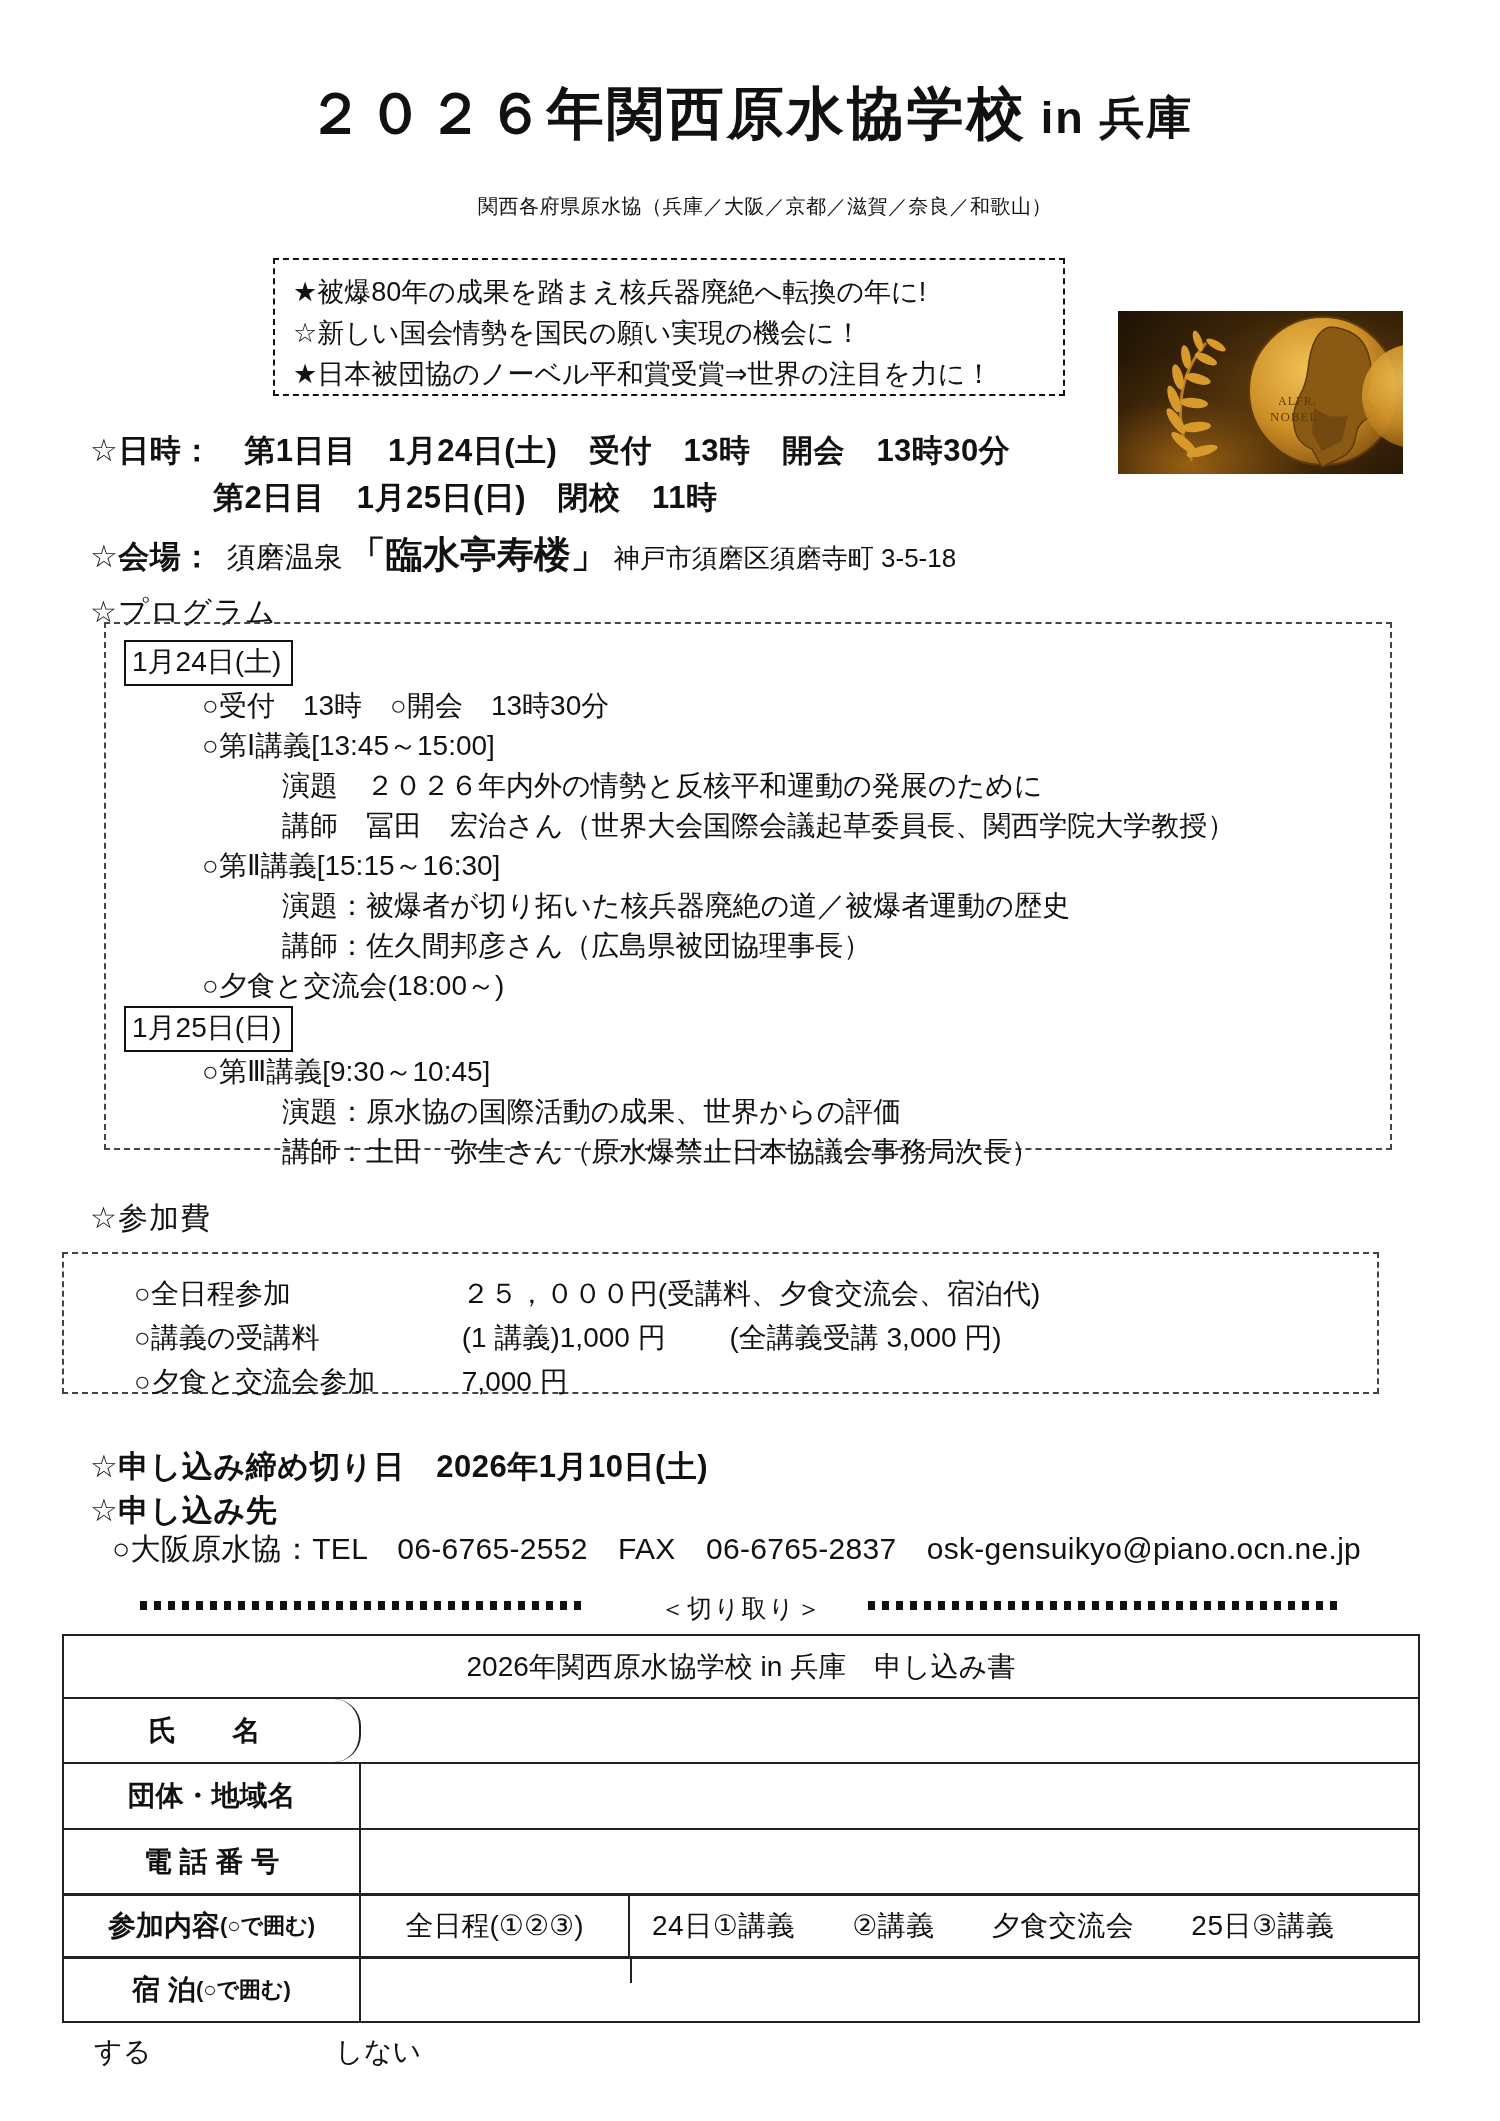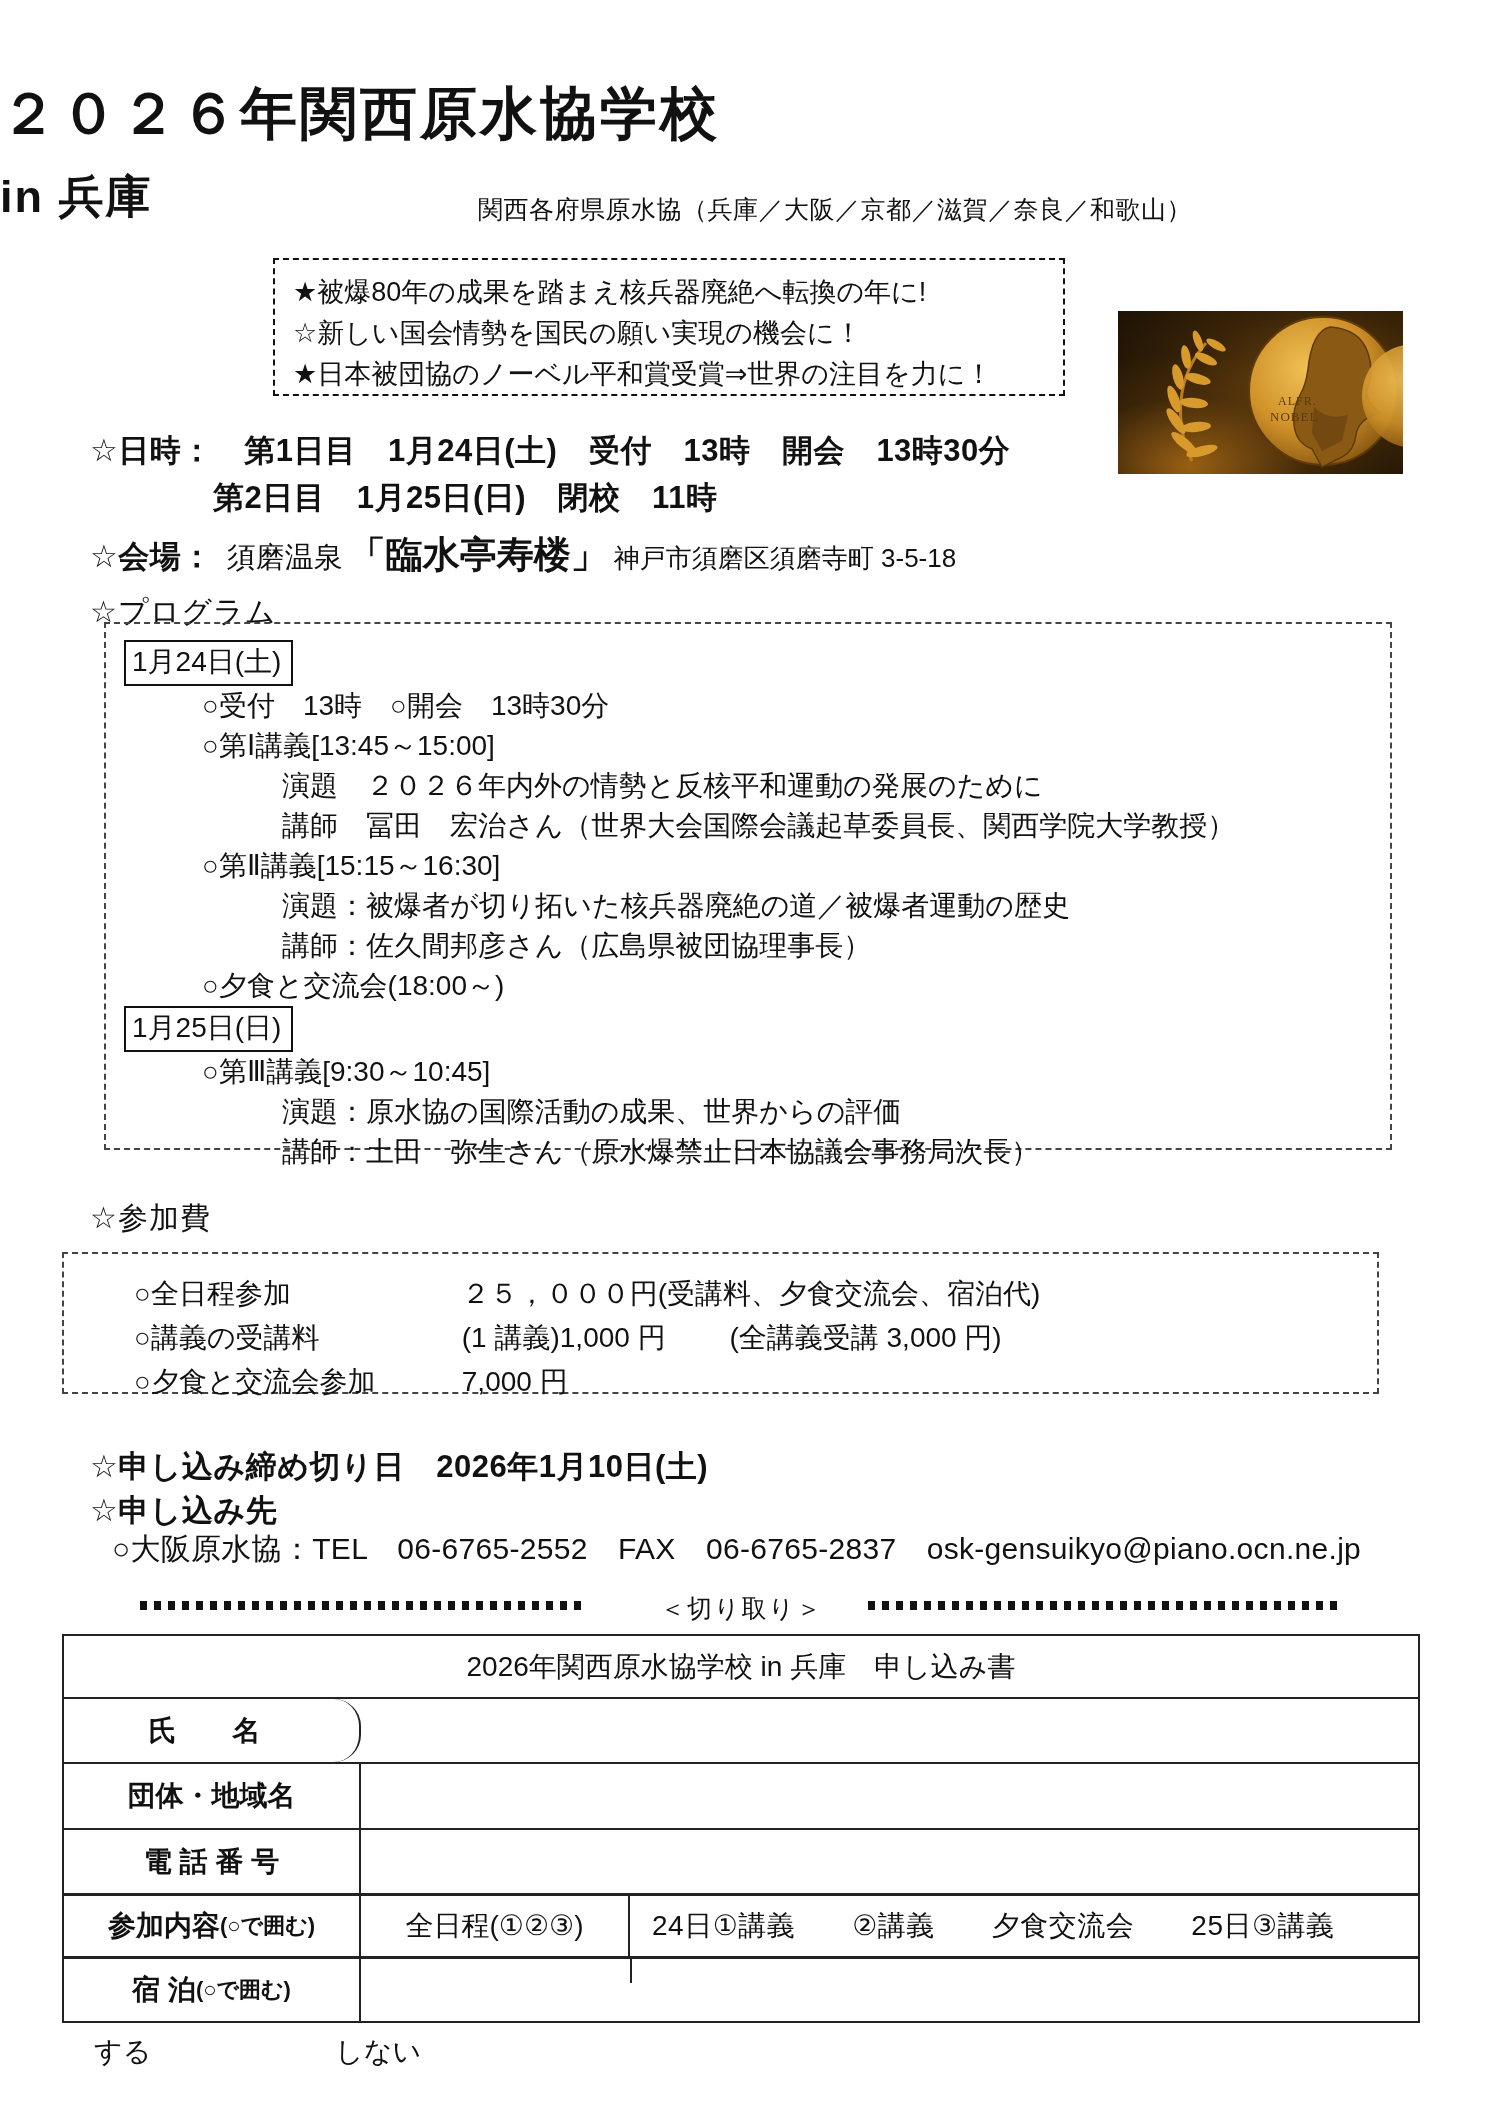--- a/index.html
+++ b/index.html
@@ -4,24 +4,24 @@
 <style>
   html,body{margin:0;padding:0;background:#e8e8e8;}
   .page{
     position:relative;width:1500px;height:2121px;margin:0 auto;
     background:#ffffff;color:#111;
     font-family:"Liberation Sans","DejaVu Sans",sans-serif;
     overflow:hidden;
   }
   .abs{position:absolute;}
   
-  .title-row{left:0;top:76px;width:1500px;display:flex;justify-content:center;align-items:baseline;gap:14px;flex-direction:column;}
+  .title-row{left:0;top:76px;width:1500px;display:flex;justify-content:center;align-items:baseline;gap:14px;}
   .title-main{font-size:57px;font-weight:bold;letter-spacing:3px;}
   .title-suffix{font-size:45px;font-weight:bold;letter-spacing:2px;}
-  .subtitle{left:478px;top:193px;font-size:25px;letter-spacing:.5px;}
+  .subtitle{left:478px;top:193px;font-size:20px;letter-spacing:.5px;}
   
   .info-box{
     left:273px;top:258px;width:752px;height:110px;
     border:2px dashed #111;padding:12px 18px;
     font-size:27px;line-height:41px;font-weight:500;
   }
   
   .medal{left:1118px;top:311px;width:285px;height:163px;}
   
   .b31{font-size:31px;font-weight:bold;letter-spacing:.5px;}

